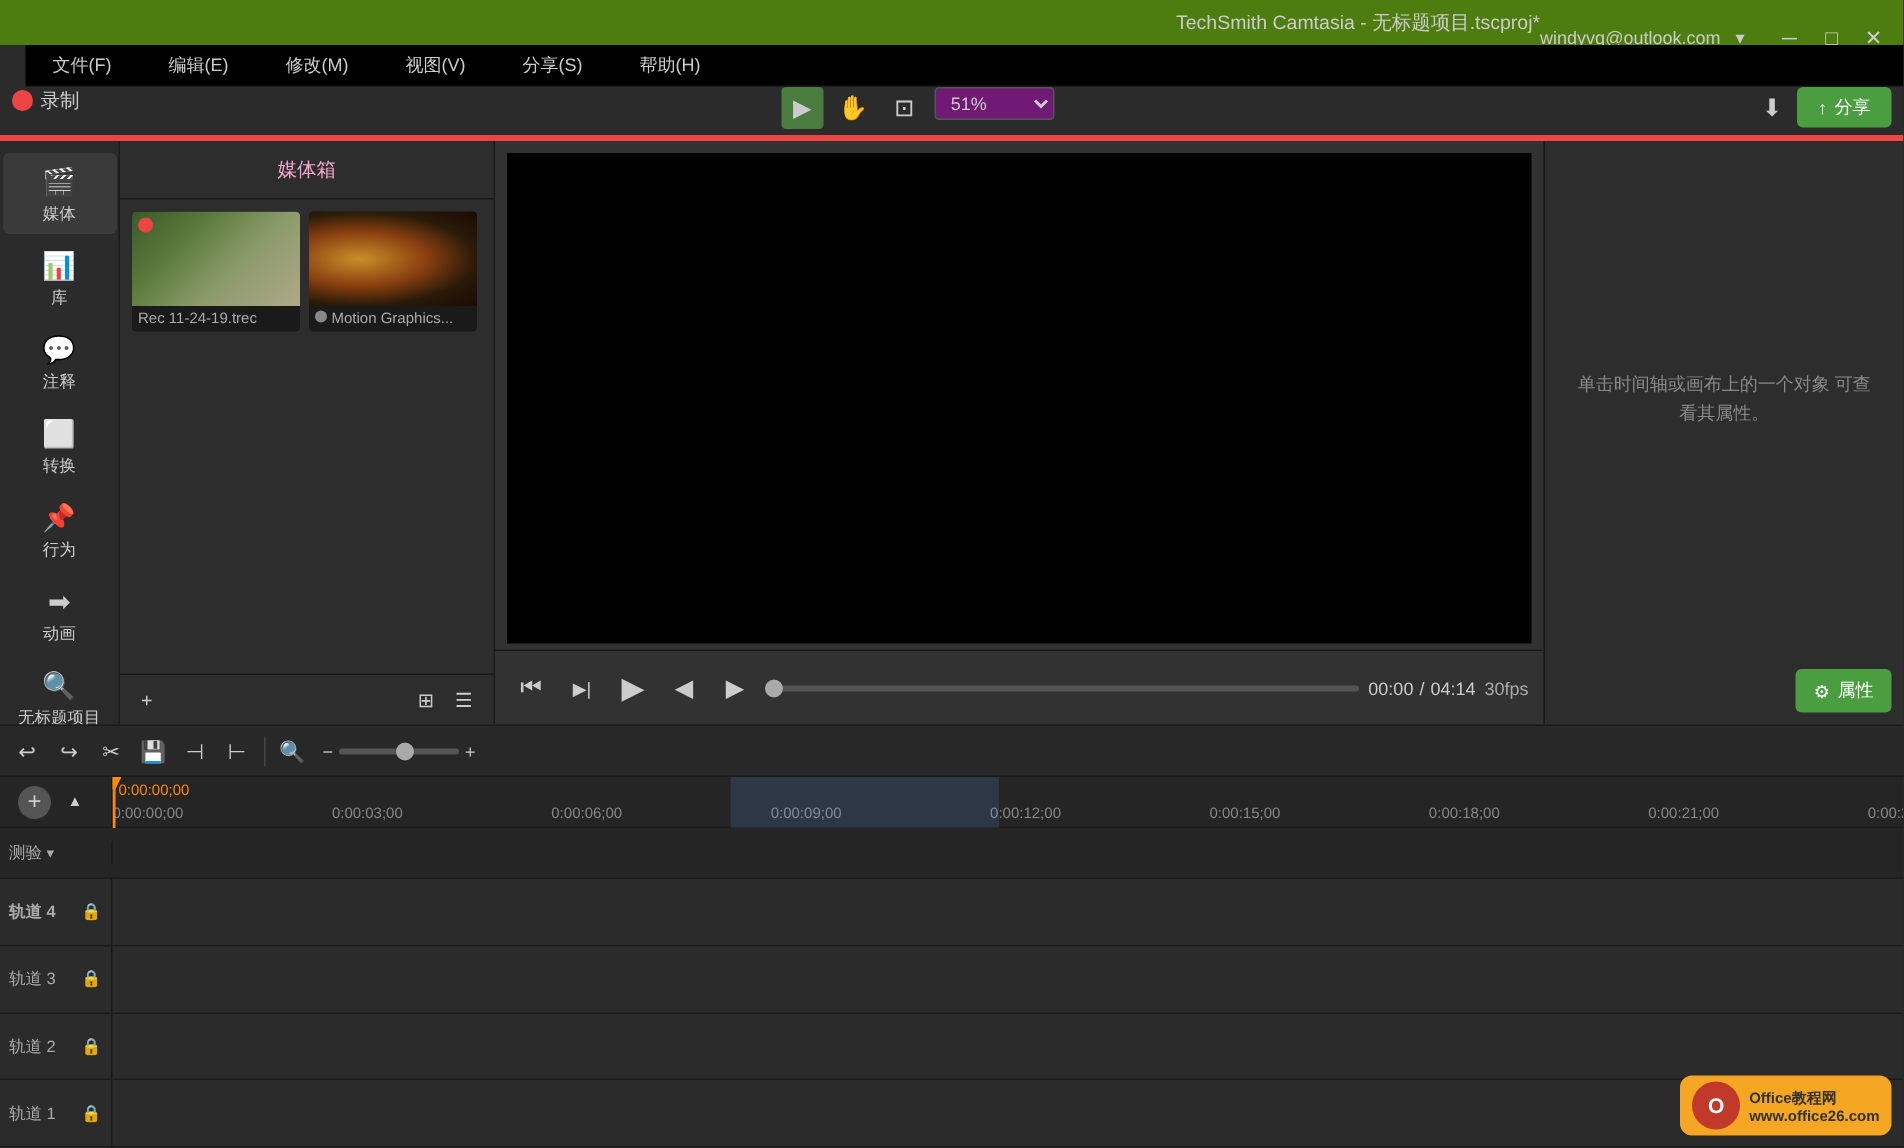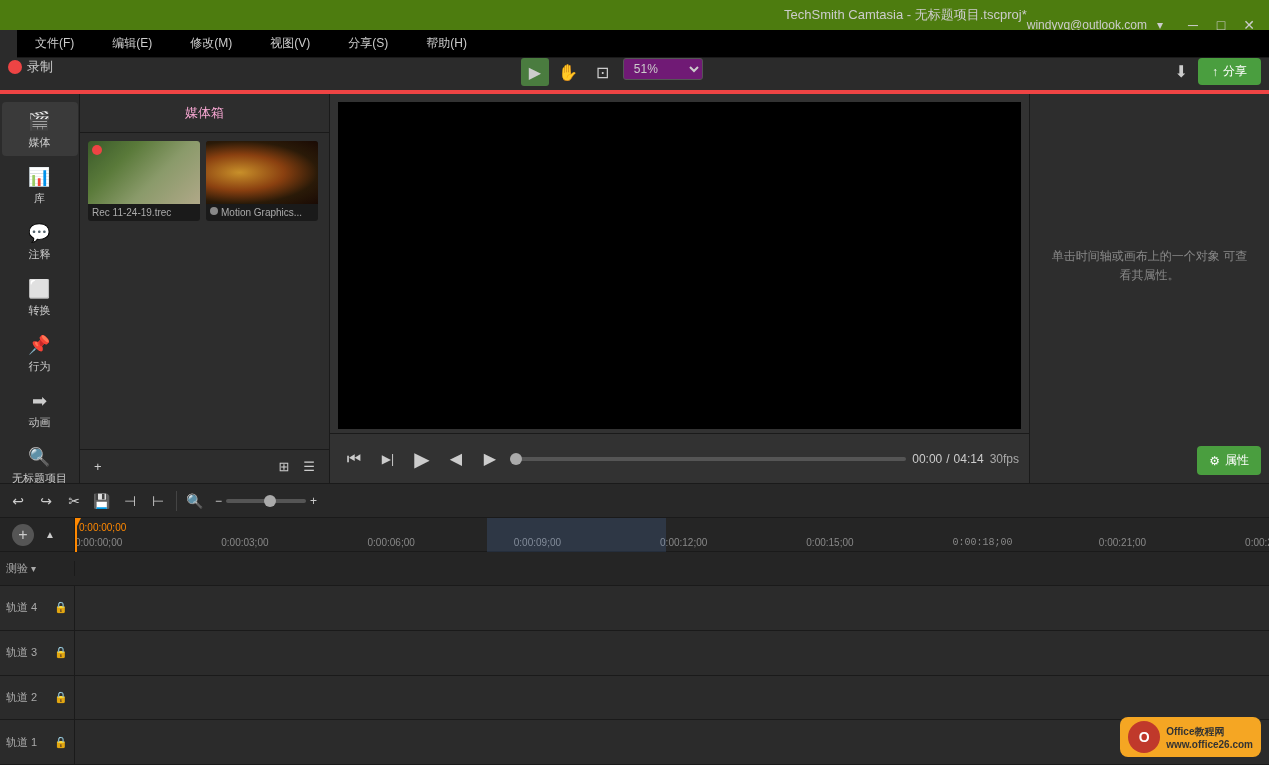--- a/index.html
+++ b/index.html
@@ -752,42 +752,42 @@
           <div id="tl-position-top"></div>
         </div>
 
         <div style="position:absolute;top:0;left:0;right:0;bottom:0;display:flex;align-items:flex-end;padding-bottom:3px;">
         <div class="time-mark" style="left: 0%;">0:00:00;00</div>
             <div class="time-mark" style="left: 12.25%;">0:00:03;00</div>
             <div class="time-mark" style="left: 24.5%;">0:00:06;00</div>
             <div class="time-mark" style="left: 36.75%;">0:00:09;00</div>
             <div class="time-mark" style="left: 49%;">0:00:12;00</div>
             <div class="time-mark" style="left: 61.25%;">0:00:15;00</div>
-            <div class="time-mark" style="left: 73.5%; font-family: Liberation Mono, monospace;">0:00:18;00</div>
+            <div class="time-mark" style="left: 73.5%;">0:00:18;00</div>
             <div class="time-mark" style="left: 85.75%;">0:00:21;00</div>
             <div class="time-mark" style="left: 98%;">0:00:24;00</div>
           </div>
 
         <div style="position:absolute;top:4px;left:4px;font-size:10px;color:#f80;">0:00:00;00</div>
 
         <div class="selected-time-range" style="left:34.5%;width:15%;"></div>
       </div>
     </div>
 
     <div id="track-header-row">
       <div id="track-header-left">
         <span style="font-size:11px;color:#aaa;">测验</span>
         <span style="font-size:10px;color:#aaa;">▾</span>
       </div>
       <div id="track-header-content"></div>
     </div>
 
     <div id="timeline-body">
       <div id="track-labels">
-        <div class="track-label-row" style="height:48px;">
+        <div class="track-label-row" style="height:48px;font-weight:bold;">
           <span>轨道 4</span>
           <div class="track-lock-btn">🔒</div>
         </div>
         <div class="track-label-row" style="height:48px;">
           <span>轨道 3</span>
           <div class="track-lock-btn">🔒</div>
         </div>
         <div class="track-label-row" style="height:48px;">
           <span>轨道 2</span>
           <div class="track-lock-btn">🔒</div>

